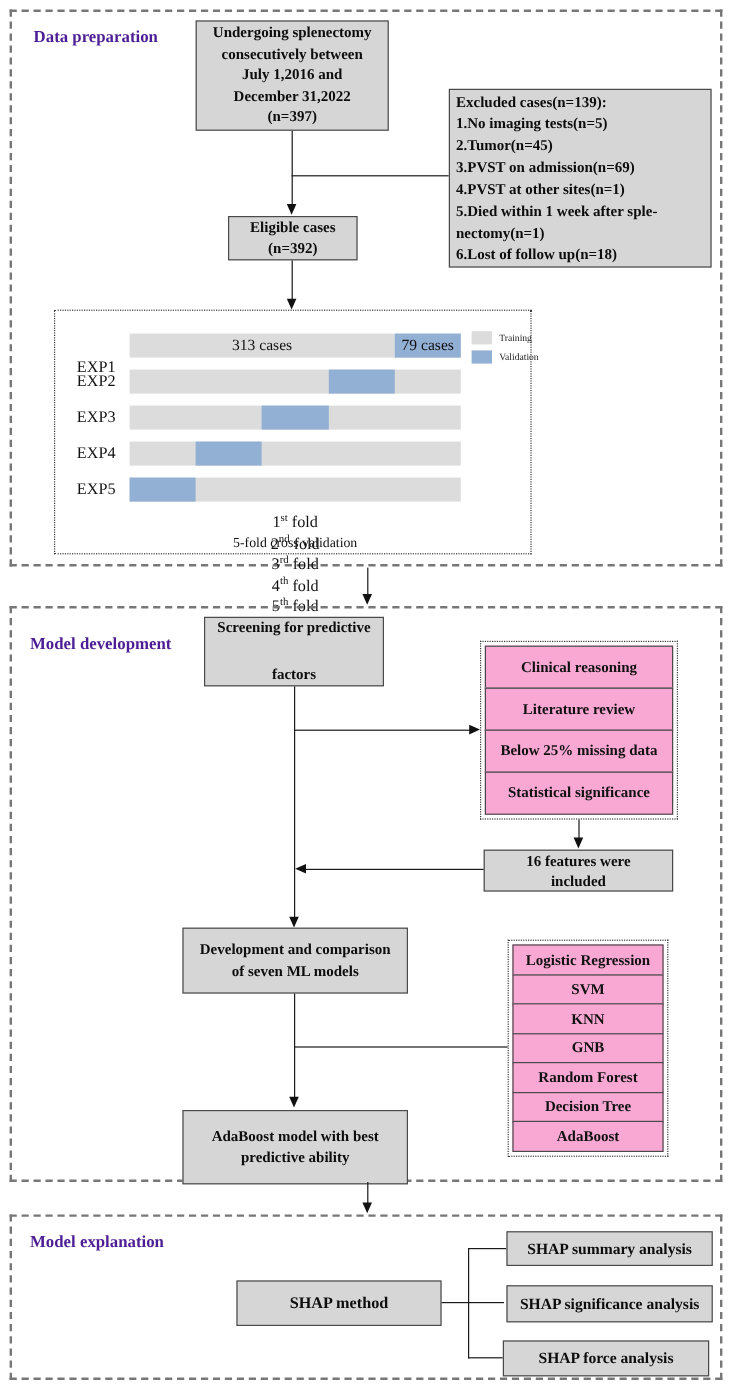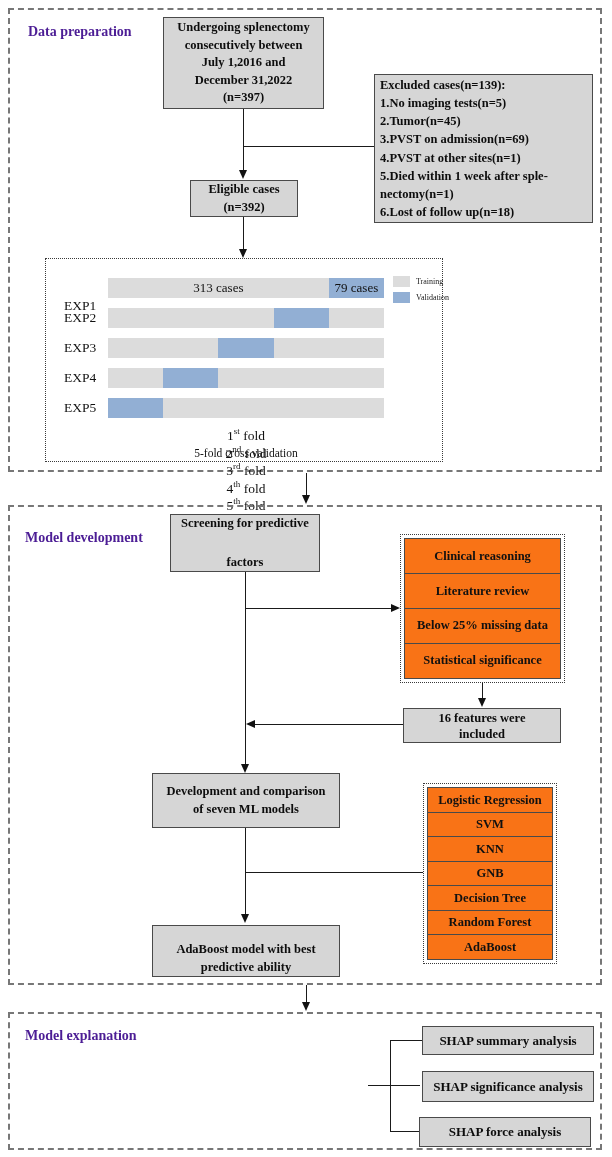--- a/index.html
+++ b/index.html
@@ -12,21 +12,21 @@
   .sec-label{position:absolute;font-weight:bold;font-size:14px;color:#4c1d95;white-space:nowrap;}
   .box{
     position:absolute;background:#d6d6d6;border:1.5px solid #4a4a4a;box-sizing:border-box;
     display:flex;flex-direction:column;align-items:center;justify-content:center;
     text-align:center;font-weight:bold;font-size:12.5px;line-height:17.5px;color:#0d0d0d;
   }
   .box.left{align-items:flex-start;text-align:left;}
   .dotted{position:absolute;border:1.5px dotted #3a3a3a;box-sizing:border-box;}
   .stack{position:absolute;display:flex;flex-direction:column;}
   .stack .cell{
-    background:#f97316;border:1.5px solid #4a4a4a;box-sizing:border-box;flex:1;
+    background:#f9a8d4;border:1.5px solid #4a4a4a;box-sizing:border-box;flex:1;
     display:flex;align-items:center;justify-content:center;
     font-weight:bold;font-size:12.5px;text-align:center;
   }
   .stack .cell:not(:first-child){margin-top:-1.5px;}
   .hline,.vline{position:absolute;background:#1a1a1a;}
   .hline{height:1.3px;}
   .vline{width:1.3px;}
   .ah-down{position:absolute;width:0;height:0;border-left:4.5px solid transparent;border-right:4.5px solid transparent;border-top:9px solid #111;}
   .ah-right{position:absolute;width:0;height:0;border-top:4.5px solid transparent;border-bottom:4.5px solid transparent;border-left:9px solid #111;}
   .ah-left{position:absolute;width:0;height:0;border-top:4.5px solid transparent;border-bottom:4.5px solid transparent;border-right:9px solid #111;}
@@ -168,36 +168,39 @@
   <div class="vline" style="left:244.5px;top:828px;height:87px;"></div>
   <div class="ah-down" style="left:240.5px;top:914px;"></div>
   <div class="hline" style="left:245px;top:872px;width:178px;"></div>
 
   <div class="dotted" style="left:423px;top:783px;width:134px;height:181px;"></div>
   <div class="stack" style="left:427px;top:787px;width:126px;height:173px;">
     <div class="cell">Logistic Regression</div>
     <div class="cell">SVM</div>
     <div class="cell">KNN</div>
     <div class="cell">GNB</div>
+    <div class="cell">Random Forest</div>
     <div class="cell">Decision Tree</div>
-    <div class="cell">Random Forest</div>
     <div class="cell">AdaBoost</div>
   </div>
 
-  <div class="box" style="left:152px;top:925px;width:188px;height:52px;justify-content:flex-end;">
+  <div class="box" style="left:152px;top:925px;width:188px;height:62px;">
     <span>AdaBoost model with best</span>
     <span>predictive ability</span>
   </div>
 
   <div class="vline" style="left:305.5px;top:985px;height:19px;"></div>
   <div class="ah-down" style="left:301.5px;top:1002px;"></div>
 
   <div class="section" style="left:8px;top:1012px;width:594px;height:138px;"></div>
   <div class="sec-label" style="left:25px;top:1028px;">Model explanation</div>
 
+  <div class="box" style="left:197px;top:1067px;width:171px;height:38px;font-size:13.5px;">
+    <span>SHAP method</span>
+  </div>
 
   <div class="hline" style="left:368px;top:1085px;width:52px;"></div>
   <div class="vline" style="left:389.5px;top:1040px;height:92px;"></div>
   <div class="hline" style="left:390px;top:1040px;width:32px;"></div>
   <div class="hline" style="left:390px;top:1131px;width:29px;"></div>
 
   <div class="box" style="left:422px;top:1026px;width:172px;height:29px;font-size:13px;">
     <span>SHAP summary analysis</span>
   </div>
   <div class="box" style="left:422px;top:1071px;width:172px;height:31px;font-size:13px;">

